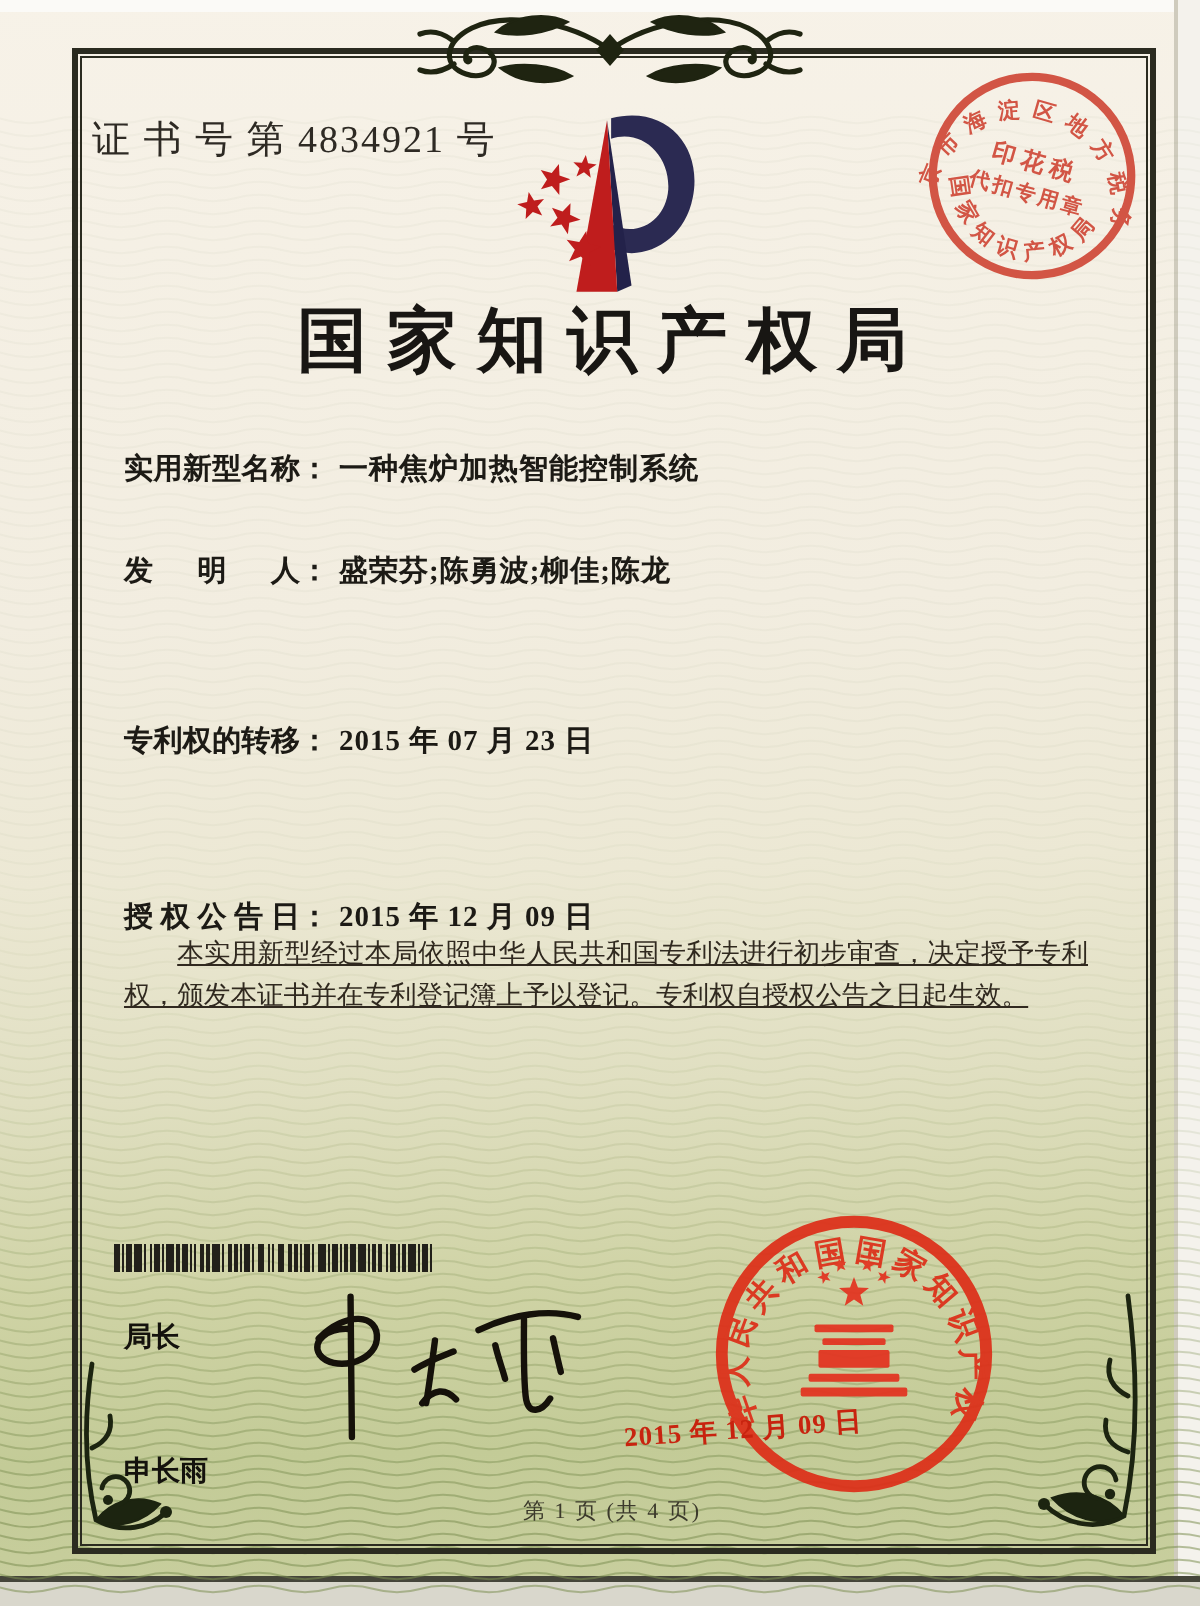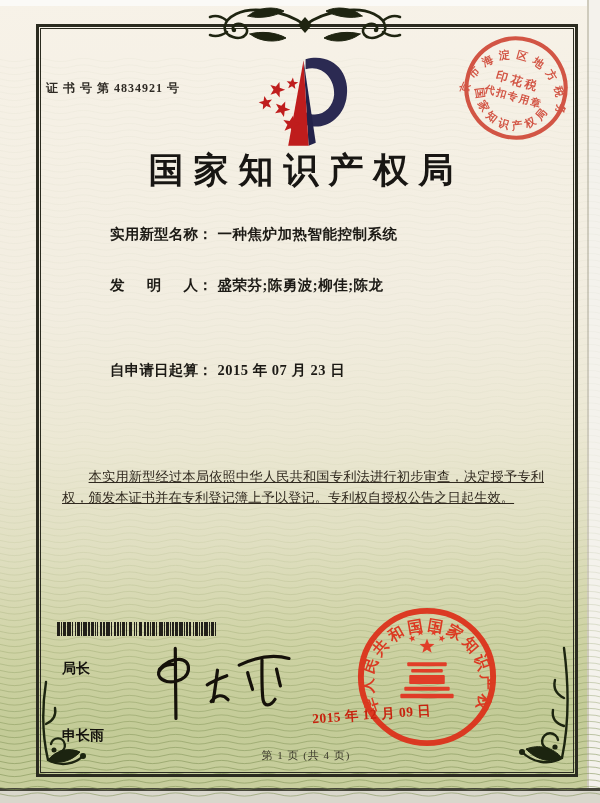--- a/index.html
+++ b/index.html
@@ -6,25 +6,25 @@
   body{width:600px;height:803px;background:#ffffff;font-family:"Liberation Serif","DejaVu Serif",serif;}
   #paper{position:relative;width:600px;height:803px;overflow:hidden;
     background:linear-gradient(178deg,#f7f2e8 0%,#f2ede0 38%,#ece8d4 54%,#e0dfc1 67%,#cfd3a5 79%,#c3cb97 89%,#c9cf9f 100%);}
   .white-top{position:absolute;left:0;top:0;width:600px;height:6px;background:#fbfaf7;}
   .edge-right{position:absolute;right:0;top:0;width:11px;height:803px;background:#f4f2ec;border-left:2px solid #cfcbbd;}
   .edge-bottom-line{position:absolute;left:0;top:788px;width:600px;height:3px;background:#45453a;}
   .edge-bottom{position:absolute;left:0;top:791px;width:600px;height:12px;background:#d9d7cc;}
   #waves{position:absolute;left:0;top:0;z-index:1;}
   .frame-outer{position:absolute;left:36px;top:24px;width:536px;height:747px;border:3px solid #2b2b20;z-index:2;}
   .frame-inner{position:absolute;inset:1px;border:1px solid #2b2b20;}
-  .cert-no{position:absolute;left:46px;top:80px;font-size:12px;font-weight:700;color:#2e2a24;letter-spacing:1px;z-index:5;}
+  .cert-no{position:absolute;left:46px;top:57px;font-size:19px;font-weight:400;color:#2e2a24;letter-spacing:1px;z-index:5;}
   .logo{position:absolute;left:245px;top:52px;z-index:5;}
   .page-title{position:absolute;left:36px;top:147px;width:540px;text-align:center;font-size:35px;font-weight:700;
     color:#181613;letter-spacing:10px;z-index:5;}
-  .field{position:absolute;left:62px;font-size:14.5px;font-weight:700;color:#1c1a15;z-index:5;white-space:nowrap;margin-left:48px;}
+  .field{position:absolute;left:62px;font-size:14.5px;font-weight:700;color:#1c1a15;z-index:5;white-space:nowrap;}
   .flabel{display:inline-block;width:88px;text-align:justify;text-align-last:justify;}
   .fcolon{display:inline-block;}
   .fvalue{margin-left:5px;letter-spacing:0.5px;}
   .paras{position:absolute;left:62px;top:467px;width:482px;z-index:5;color:#30291f;font-size:13.3px;line-height:20.6px;text-align:justify;}
   .paras p{margin:0;text-indent:2em;font-weight:500;text-decoration:underline;}
   #barcode{position:absolute;left:57px;top:622px;width:168px;height:14px;z-index:5;font-size:0;}
   #barcode span{display:inline-block;height:14px;background:#22201a;vertical-align:top;}
   .sig-title{position:absolute;left:62px;top:660px;font-size:14px;font-weight:700;color:#14120d;z-index:5;font-family:"Liberation Sans",sans-serif;}
   .sig-name{position:absolute;left:62px;top:727px;font-size:14px;font-weight:700;color:#14120d;z-index:5;font-family:"Liberation Sans",sans-serif;}
   .signature{position:absolute;left:130px;top:636px;z-index:5;}
@@ -222,21 +222,24 @@
 
   <div class="page-title">国家知识产权局</div>
 
   <div class="field" style="top:225px">
     <span class="flabel">实用新型名称</span><span class="fcolon">：</span><span class="fvalue">一种焦炉加热智能控制系统</span>
   </div>
   <div class="field" style="top:276px">
     <span class="flabel">发明人</span><span class="fcolon">：</span><span class="fvalue">盛荣芬;陈勇波;柳佳;陈龙</span>
   </div>
   <div class="field" style="top:361px">
-    <span class="flabel">自申请日起算</span><span class="fcolon">：</span><span class="fvalue">2015 年 07 月 23 日</span>
+    <span class="flabel">专利权的转移</span><span class="fcolon">：</span><span class="fvalue">2015 年 07 月 23 日</span>
+  </div>
+  <div class="field" style="top:449px">
+    <span class="flabel">授权公告日</span><span class="fcolon">：</span><span class="fvalue">2015 年 12 月 09 日</span>
   </div>
 
   <div class="paras">
     <p>本实用新型经过本局依照中华人民共和国专利法进行初步审查，决定授予专利权，颁发本证书并在专利登记簿上予以登记。专利权自授权公告之日起生效。</p>
   </div>
 
   <div id="barcode"><span style="width: 2.6px; margin-right: 1.2px;"></span><span style="width: 1.3px; margin-right: 1.2px;"></span><span style="width: 2.6px; margin-right: 1.2px;"></span><span style="width: 3.9px; margin-right: 1.2px;"></span><span style="width: 1.3px; margin-right: 1.2px;"></span><span style="width: 1.3px; margin-right: 1.2px;"></span><span style="width: 2.6px; margin-right: 1.2px;"></span><span style="width: 1.3px; margin-right: 1.2px;"></span><span style="width: 3.9px; margin-right: 1.2px;"></span><span style="width: 1.3px; margin-right: 1.2px;"></span><span style="width: 2.6px; margin-right: 1.2px;"></span><span style="width: 1.3px; margin-right: 1.2px;"></span><span style="width: 1.3px; margin-right: 1.2px;"></span><span style="width: 2.6px; margin-right: 1.2px;"></span><span style="width: 1.3px; margin-right: 1.2px;"></span><span style="width: 3.9px; margin-right: 1.2px;"></span><span style="width: 1.3px; margin-right: 1.2px;"></span><span style="width: 2.6px; margin-right: 1.2px;"></span><span style="width: 1.3px; margin-right: 1.2px;"></span><span style="width: 1.3px; margin-right: 1.2px;"></span><span style="width: 2.6px; margin-right: 1.2px;"></span><span style="width: 1.3px; margin-right: 1.2px;"></span><span style="width: 3.9px; margin-right: 1.2px;"></span><span style="width: 1.3px; margin-right: 1.2px;"></span><span style="width: 1.3px; margin-right: 1.2px;"></span><span style="width: 3.9px; margin-right: 1.2px;"></span><span style="width: 2.6px; margin-right: 1.2px;"></span><span style="width: 1.3px; margin-right: 1.2px;"></span><span style="width: 1.3px; margin-right: 1.2px;"></span><span style="width: 2.6px; margin-right: 1.2px;"></span><span style="width: 1.3px; margin-right: 1.2px;"></span><span style="width: 3.9px; margin-right: 1.2px;"></span><span style="width: 1.3px; margin-right: 1.2px;"></span><span style="width: 2.6px; margin-right: 1.2px;"></span><span style="width: 1.3px; margin-right: 1.2px;"></span><span style="width: 1.3px; margin-right: 1.2px;"></span><span style="width: 2.6px; margin-right: 1.2px;"></span><span style="width: 3.9px; margin-right: 1.2px;"></span><span style="width: 1.3px; margin-right: 1.2px;"></span><span style="width: 1.3px; margin-right: 1.2px;"></span><span style="width: 2.6px; margin-right: 1.2px;"></span><span style="width: 1.3px; margin-right: 1.2px;"></span><span style="width: 2.6px; margin-right: 1.2px;"></span><span style="width: 1.3px; margin-right: 1.2px;"></span><span style="width: 1.3px; margin-right: 1.2px;"></span><span style="width: 3.9px; margin-right: 1.2px;"></span><span style="width: 1.3px; margin-right: 1.2px;"></span><span style="width: 2.6px; margin-right: 1.2px;"></span><span style="width: 1.3px; margin-right: 1.2px;"></span></div>
 
   <div class="sig-title">局长</div>
   <div class="sig-name">申长雨</div>

